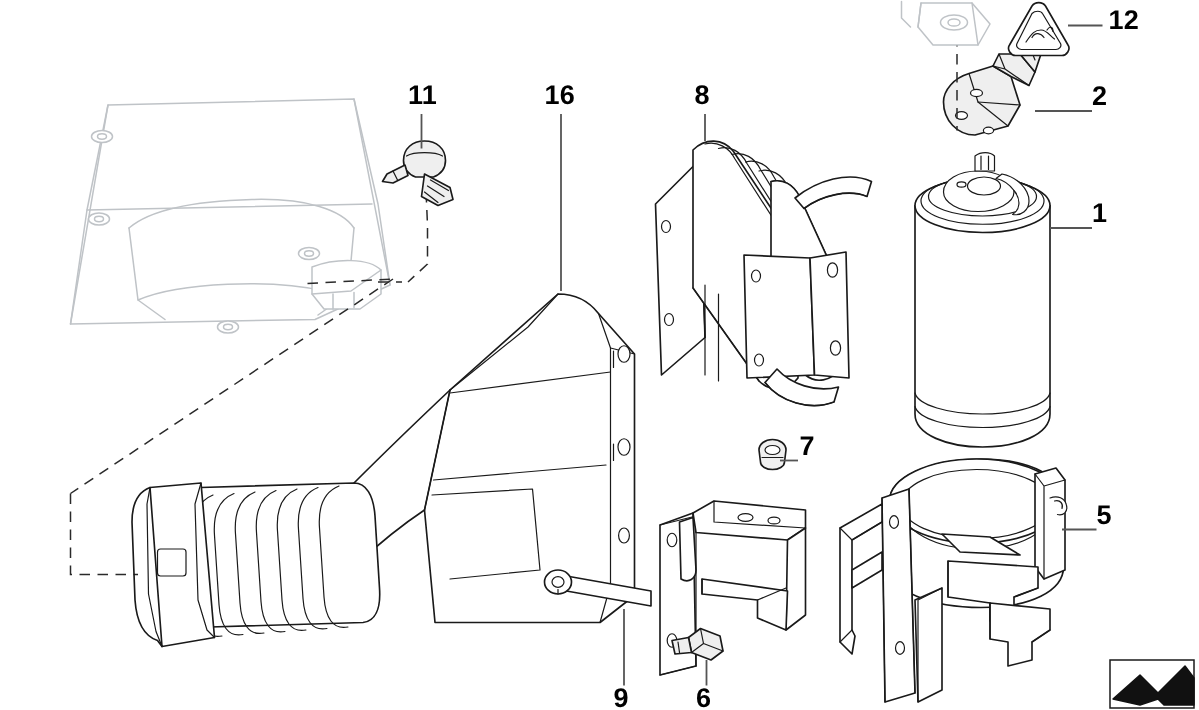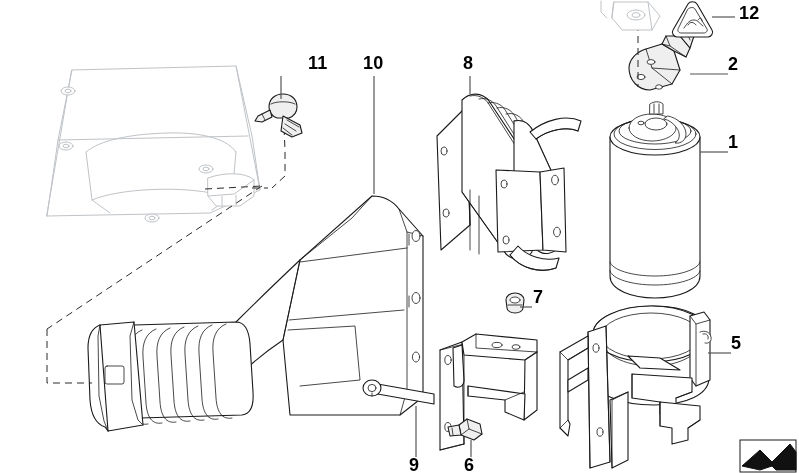--- a/index.html
+++ b/index.html
@@ -316,19 +316,19 @@
   <div class="callout-label" style="left:731px; top:334px;">5</div>
 
   <div class="callout-label" style="left:464px; top:456px;">6</div>
 
   <div class="callout-label" style="left:533px; top:288px;">7</div>
 
   <div class="callout-label" style="left:463px; top:54px;">8</div>
 
   <div class="callout-label" style="left:409px; top:456px;">9</div>
 
-  <div class="callout-label" style="left:363px; top:54px;">10</div>
-
-  <div class="callout-label" style="left:272px; top:54px;margin-left:36px;">11</div>
+  <div class="callout-label" style="left:363px; top:54px;">16</div>
+
+  <div class="callout-label" style="left:272px; top:54px;">11</div>
 
   <div class="callout-label" style="left:739px; top:4px;">12</div>
 
 </div>
 
 </body></html>

